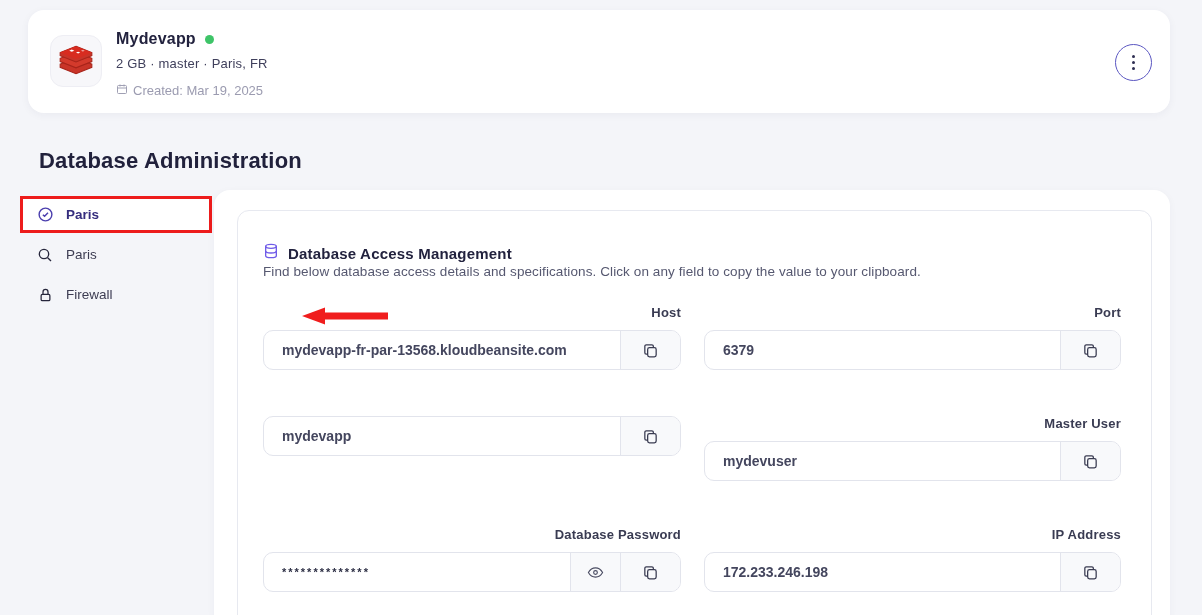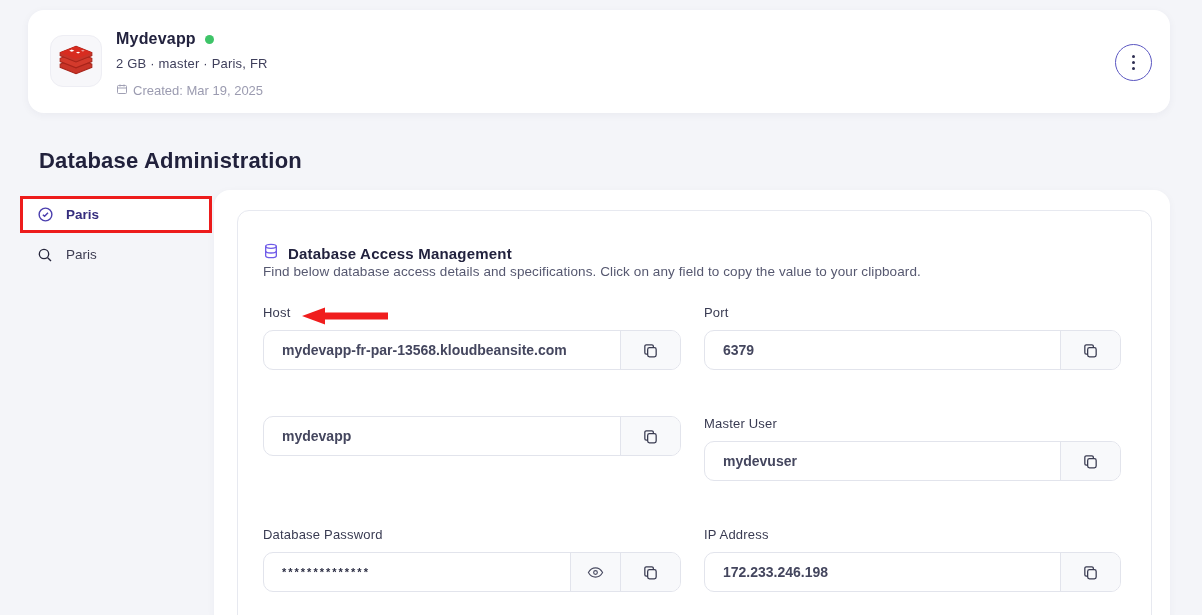--- a/index.html
+++ b/index.html
@@ -65,21 +65,21 @@
     padding:31px 34px 0 25px;
   }
   .section-head { display:flex; align-items:center; gap:9px; }
   .section-head h2 { font-size:15px; font-weight:700; color:#22223e; letter-spacing:.2px; }
   .section-desc { font-size:13.5px; color:#565870; letter-spacing:.1px; }
 
   .form-grid {
     margin-top:26px; display:grid;
     grid-template-columns:418px 417px; column-gap:23px; row-gap:46px;
   }
-  .field-label { display:block; font-size:13px; font-weight:400; color:#393b52; margin-bottom:10px; letter-spacing:.2px; }
+  .field-label { display:block; font-size:13px; font-weight:700; color:#393b52; margin-bottom:10px; letter-spacing:.2px;text-align:right; }
   .input-group {
     height:40px; border:1px solid #e2e4ec; border-radius:10px;
     display:flex; align-items:stretch; overflow:hidden; background:#fff; cursor:pointer;
   }
   .input-value {
     flex:1; display:flex; align-items:center; padding-left:18px;
     font-size:14px; color:#44465e; white-space:nowrap; overflow:hidden;font-weight:bold;
   }
   .input-value.masked { font-size:11px; letter-spacing:2px; font-weight:700; color:#2c2e44; }
   .btn-cell {
@@ -149,20 +149,29 @@
   <div class="side-item">
     <span class="ic">
       <svg width="16" height="16" viewBox="0 0 24 24" fill="none" stroke="#26263c" stroke-width="2">
         <circle cx="10.5" cy="10.5" r="7"></circle>
         <path d="M16 16l5 5"></path>
       </svg>
     </span>
     <span>Paris</span>
   </div>
 
+  <div class="side-item">
+    <span class="ic">
+      <svg width="15" height="16" viewBox="0 0 24 24" fill="none" stroke="#26263c" stroke-width="2">
+        <rect x="5" y="11" width="14" height="10" rx="2"></rect>
+        <path d="M8 11V7a4 4 0 0 1 8 0v4"></path>
+      </svg>
+    </span>
+    <span>Firewall</span>
+  </div>
 </div>
 
 <div class="main-panel">
   <div class="access-card">
 
     <div class="section-head">
       <span>
         <svg width="16" height="18" viewBox="0 0 24 24" fill="none" stroke="#6f5be8" stroke-width="2">
           <ellipse cx="12" cy="5" rx="8" ry="3"></ellipse>
           <path d="M4 5v14c0 1.7 3.6 3 8 3s8-1.3 8-3V5"></path>

